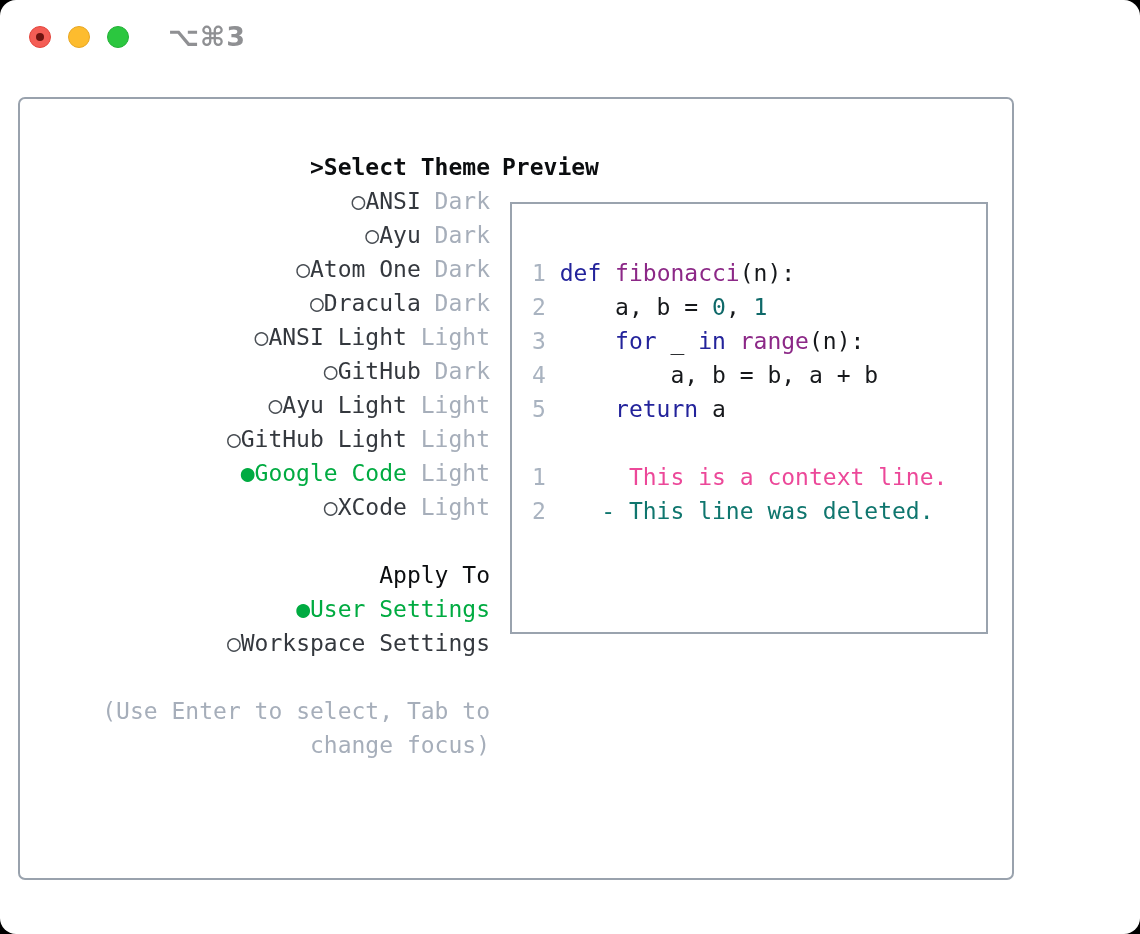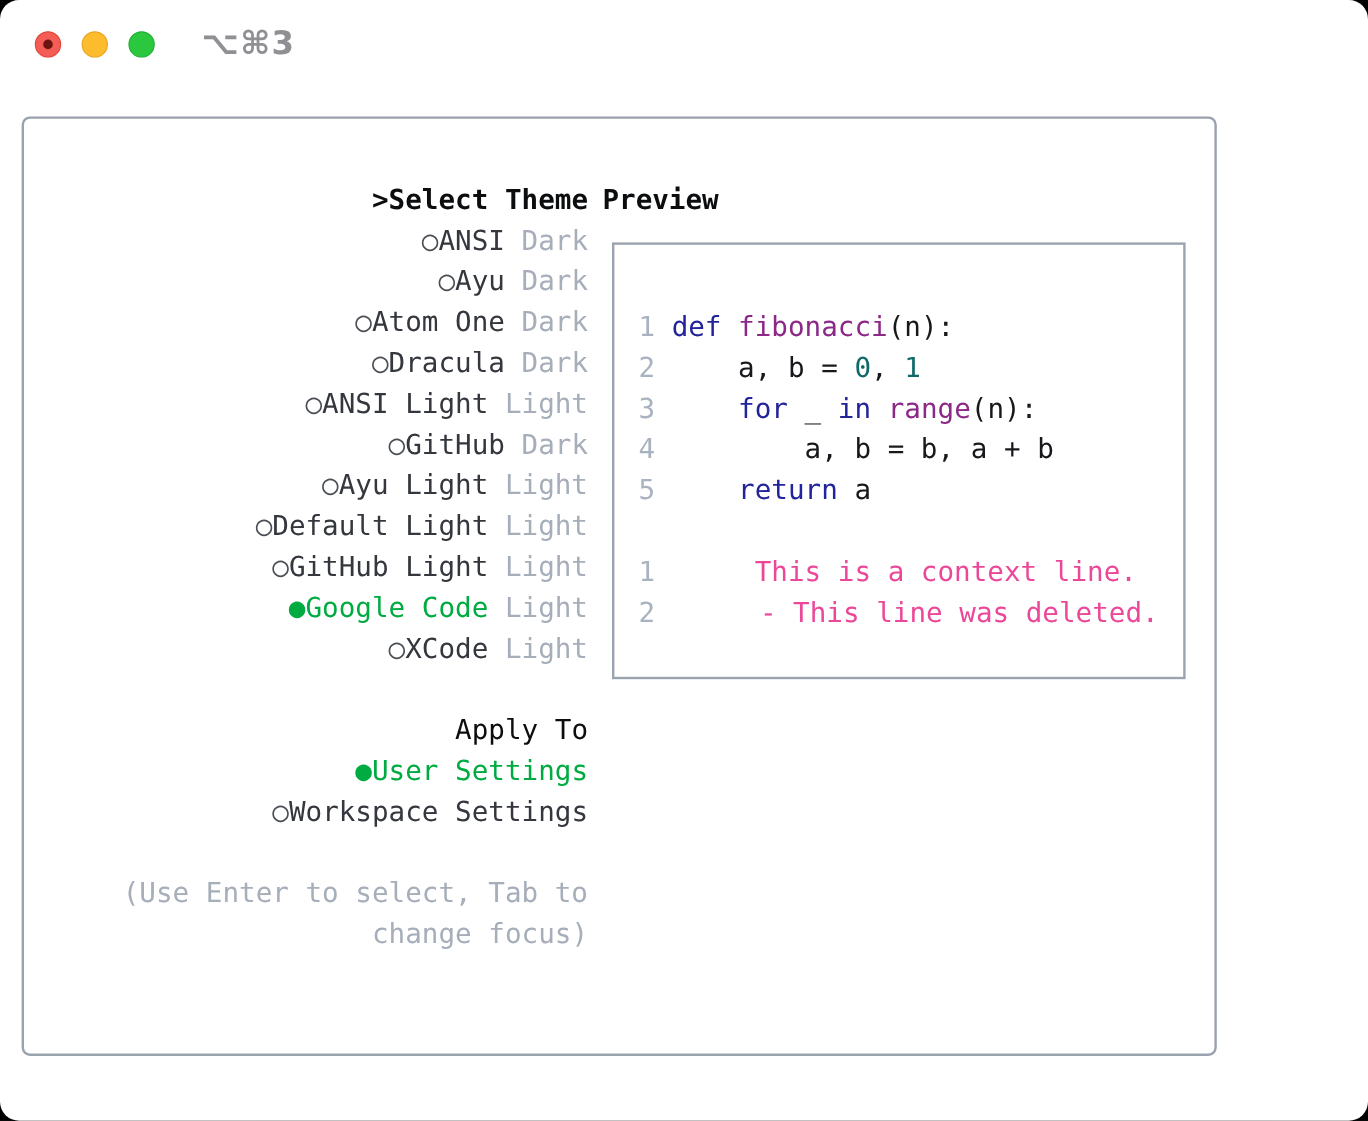--- a/index.html
+++ b/index.html
@@ -110,41 +110,41 @@
     left: 482px;
     top: 51px;
     font-weight: bold;
     color: #0b0d0f;
   }
   .preview-box {
     position: absolute;
     left: 490px;
     top: 103px;
     width: 478px;
-    height: 364px;
+    height: 432px;
     box-sizing: border-box;
     border: 2px solid #9aa3ae;
     background: #ffffff;
     padding: 52px 8px 0 20px;
     overflow: hidden;
   }
   .prow {
     height: 34px;
     line-height: 34px;
     white-space: pre;
     font-size: 23px;
     color: #16181b;
   }
   .ln { display: inline-block; width: 2ch; color: #a9b3c0; }
   .s-pl  { color: #16181b; }
   .s-kw  { color: #23239b; }
   .s-fn  { color: #8c2887; }
   .s-lit { color: #0f6969; }
   .s-ctx { color: #ec4899; }
-  .s-del { color: #ec4899; margin-left: 32px; }
+  .s-del { color: #0f766e; }
   .s-add { color: #00b900; }
 </style>
 </head>
 <body>
 
 <div class="window">
 
   <div class="titlebar">
     <div class="traffic">
       <span class="tl red">
@@ -170,21 +170,20 @@
 
 
   <div class="row theme-item"><span class="radio">○</span><span class="tname">Dracula</span><span class="tvariant">Dark</span></div>
 
   <div class="row theme-item"><span class="radio">○</span><span class="tname">ANSI Light</span><span class="tvariant">Light</span></div>
 
   <div class="row theme-item"><span class="radio">○</span><span class="tname">GitHub</span><span class="tvariant">Dark</span></div>
 
   <div class="row theme-item"><span class="radio">○</span><span class="tname">Ayu Light</span><span class="tvariant">Light</span></div>
 
-  <div class="row theme-item"><span class="radio">○</span><span class="tname">Default Light</span><span class="tvariant">Light</span></div>
 
   <div class="row theme-item"><span class="radio">○</span><span class="tname">GitHub Light</span><span class="tvariant">Light</span></div>
 
   <div class="row theme-item selected"><span class="radio">●</span><span class="tname">Google Code</span><span class="tvariant">Light</span></div>
 
   <div class="row theme-item"><span class="radio">○</span><span class="tname">XCode</span><span class="tvariant">Light</span></div>
 </div>
 
       <div class="blank-row"></div>
 

